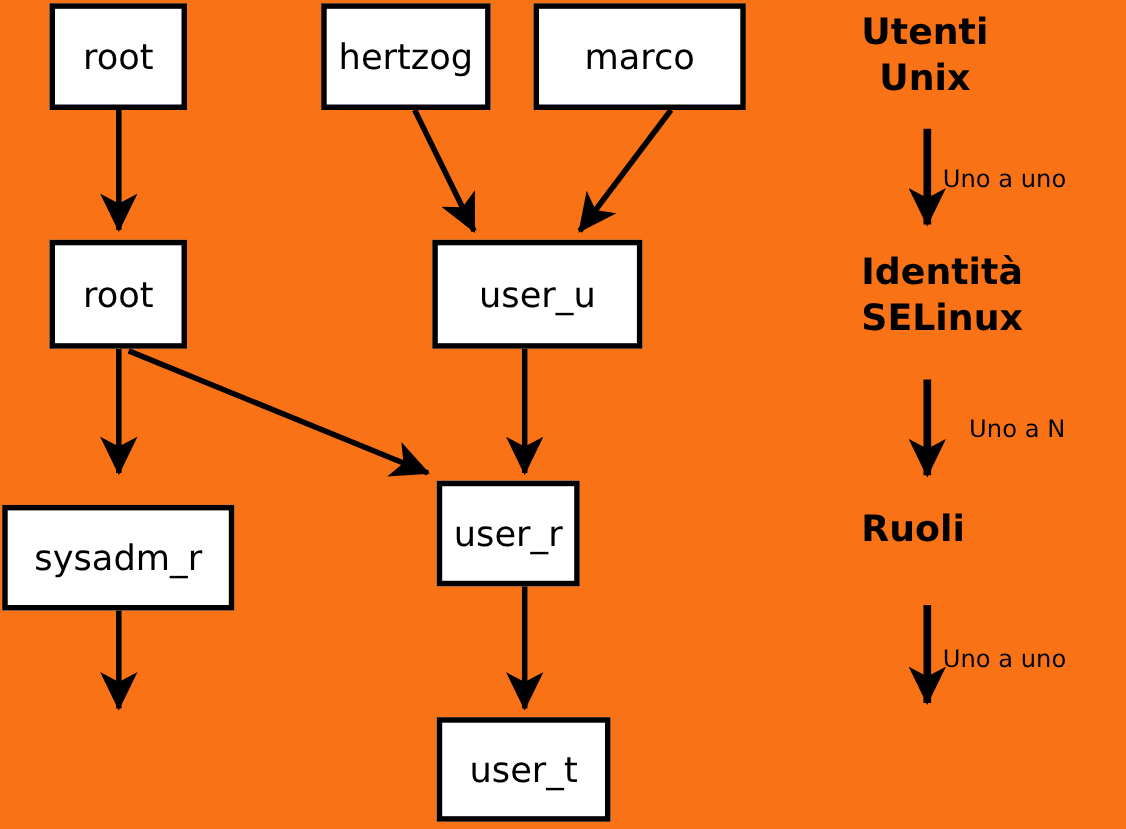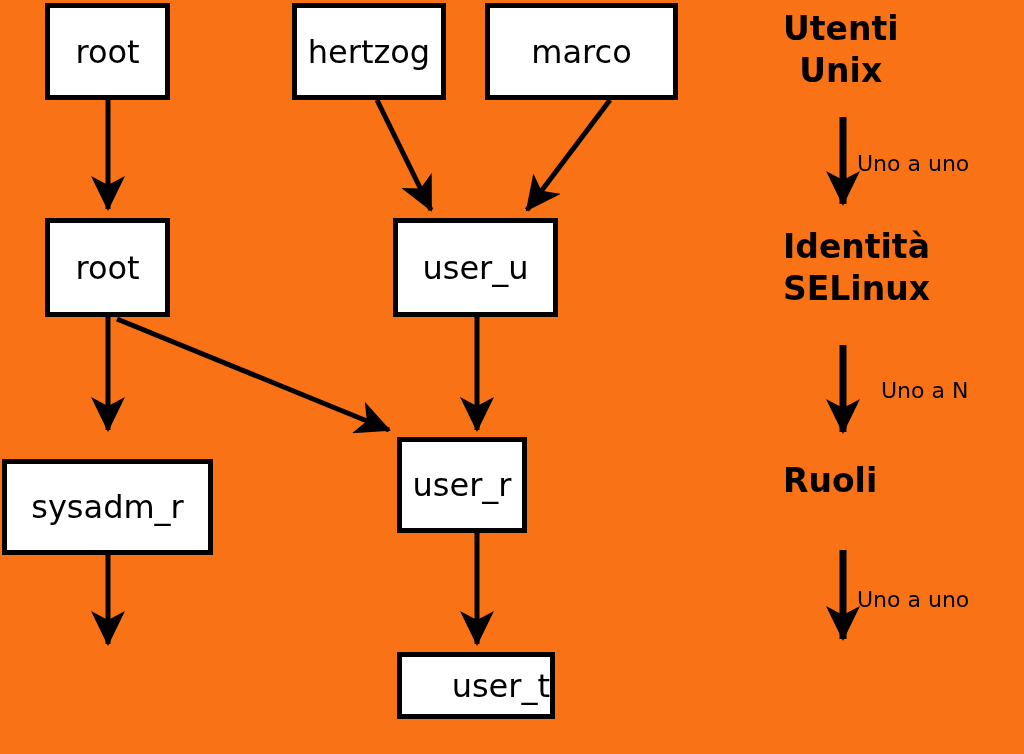--- a/index.html
+++ b/index.html
@@ -57,32 +57,32 @@
   <div class="node" style="left:292px;top:3px;width:154px;height:97px;">
     <span>hertzog</span>
   </div>
   <div class="node" style="left:485px;top:3px;width:193px;height:97px;">
     <span>marco</span>
   </div>
 
   <div class="node" style="left:45px;top:218px;width:125px;height:99px;">
     <span>root</span>
   </div>
-  <div class="node" style="left:393px;top:218px;width:165px;height:99px;">
+  <div class="node" style="left:393px;top:218px;width:191px;height:99px;">
     <span>user_u</span>
   </div>
 
   <div class="node" style="left:2px;top:459px;width:211px;height:96px;">
     <span>sysadm_r</span>
   </div>
   <div class="node" style="left:397px;top:437px;width:130px;height:96px;">
     <span>user_r</span>
   </div>
 
-  <div class="node" style="left:397px;top:652px;width:158px;height:67px;justify-content:flex-end;">
+  <div class="node" style="left:397px;top:652px;width:158px;height:95px;">
     <span>user_t</span>
   </div>
 
   <div class="lvl" style="left:783px;top:8px;">Utenti
 Unix</div>
   <div class="rel" style="left:857px;top:152px;">Uno a uno</div>
   <div class="lvl" style="left:783px;top:226px;">Identità
 SELinux</div>
   <div class="rel" style="left:881px;top:379px;">Uno a N</div>
   <div class="lvl" style="left:783px;top:460px;">Ruoli</div>

